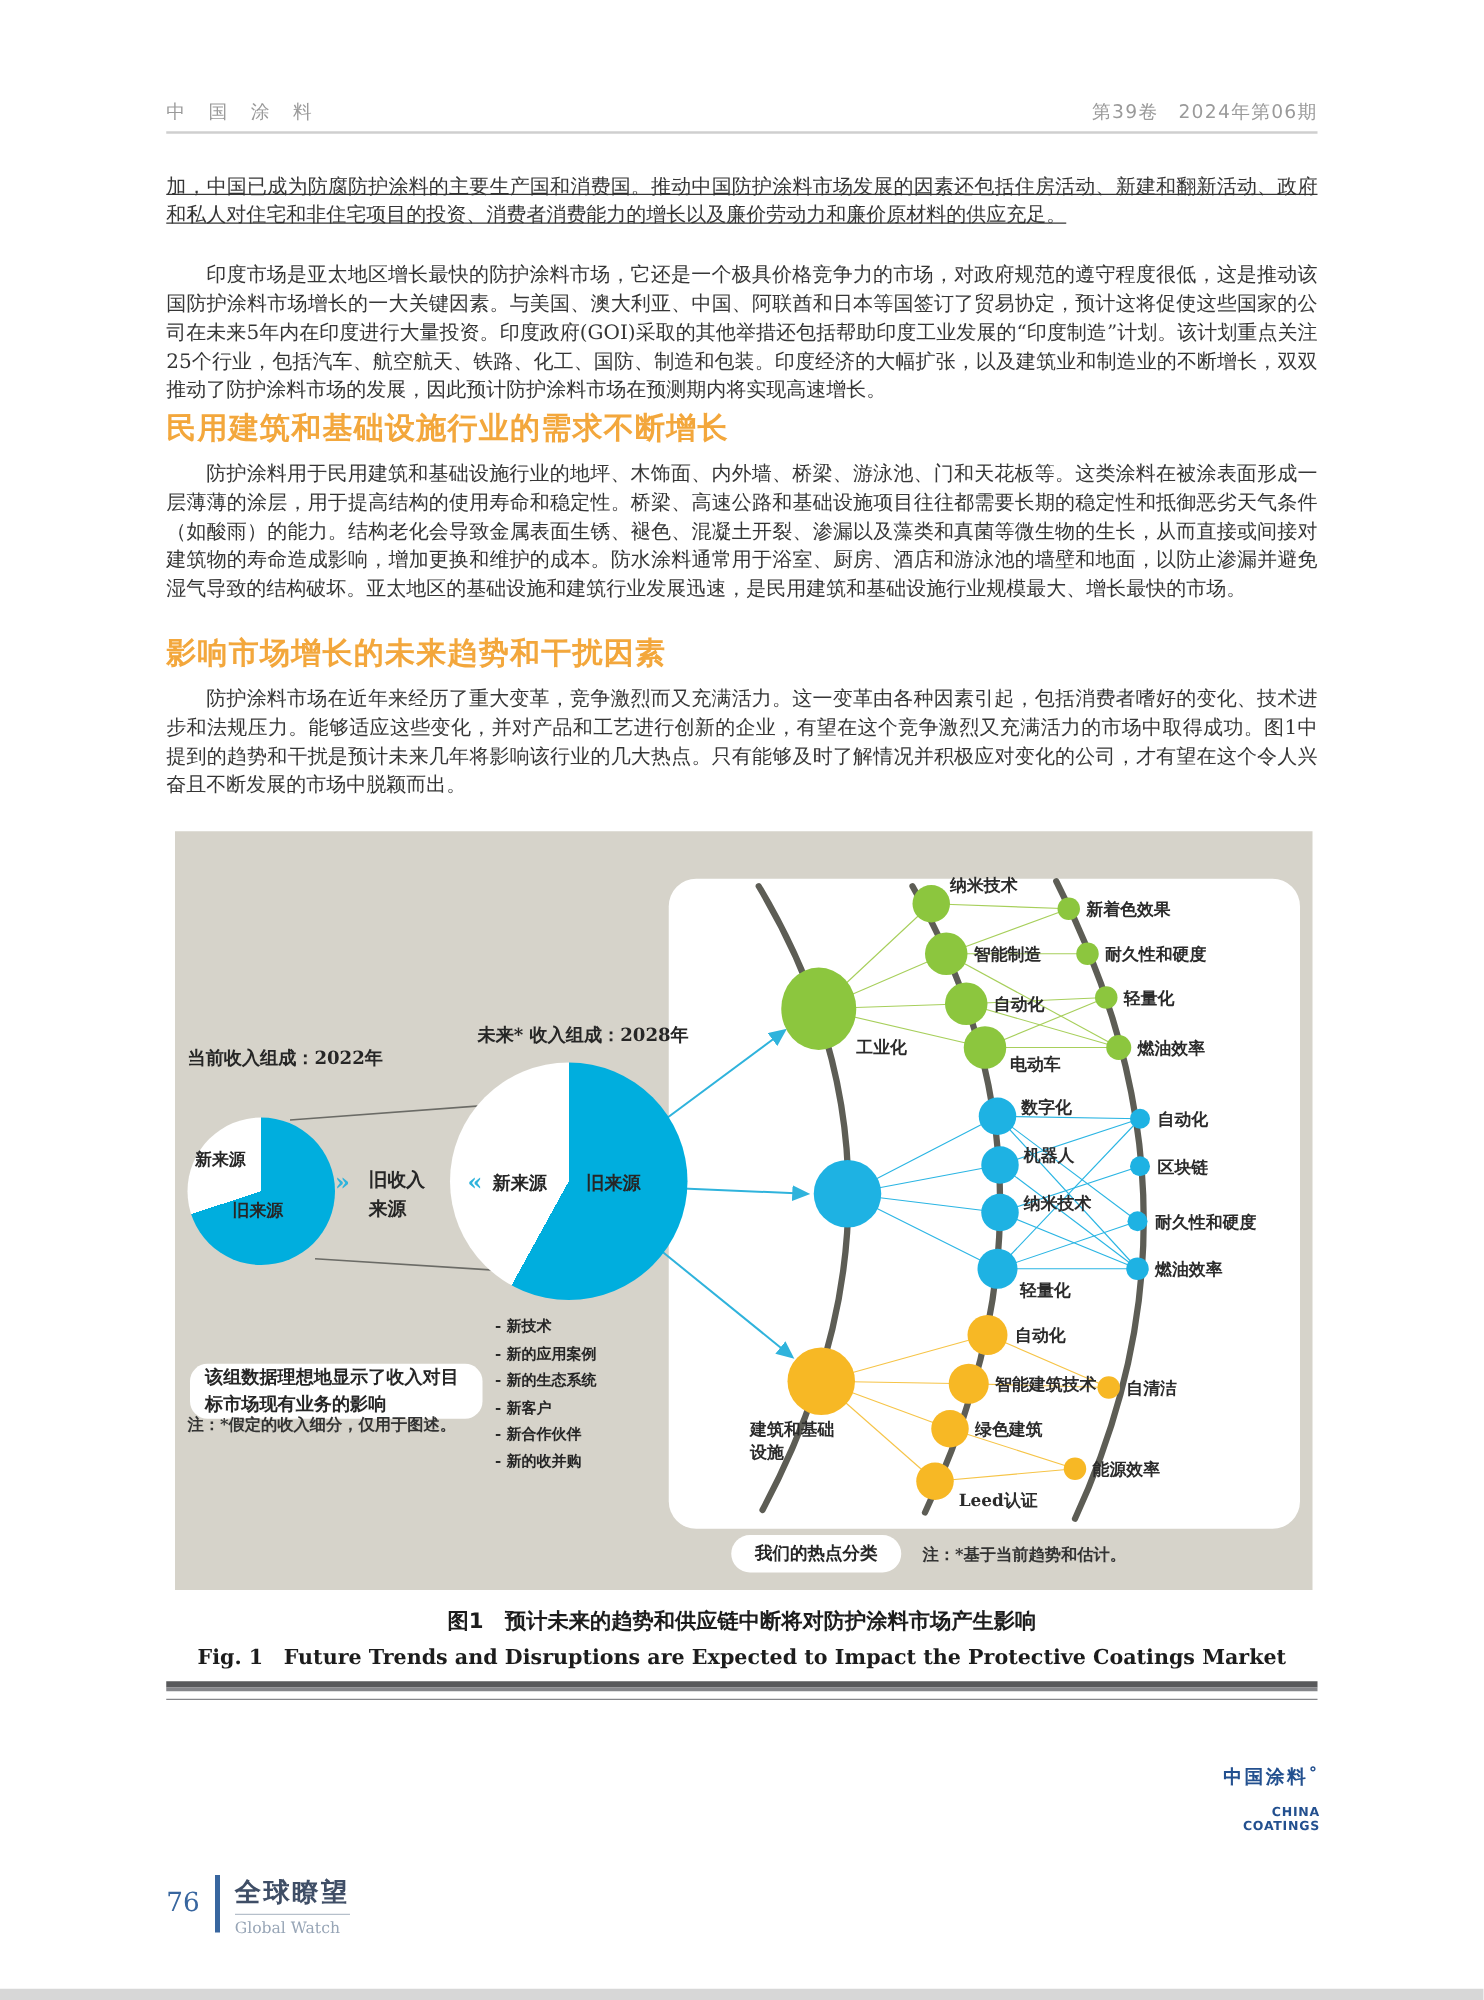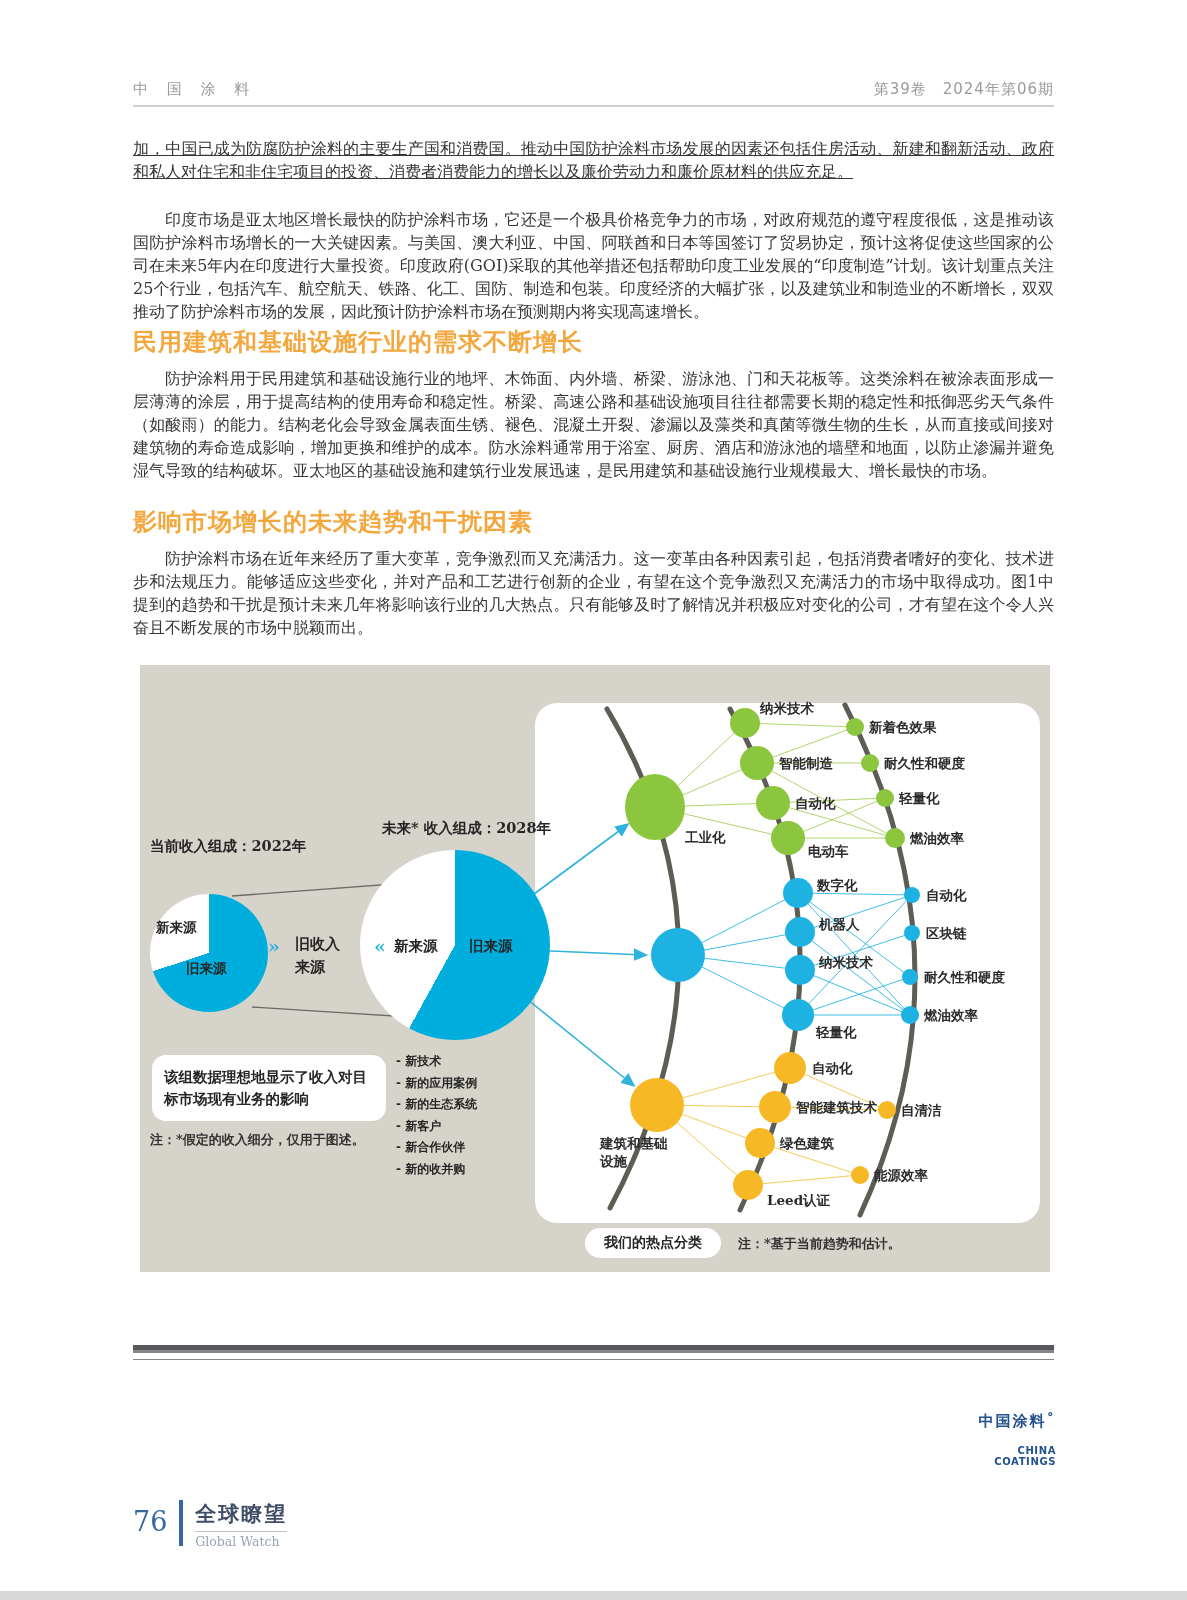--- a/index.html
+++ b/index.html
@@ -19,22 +19,22 @@
         font-weight:700;font-size:24px;color:#f3a73c;letter-spacing:1px;}
   
   .figure{position:absolute;left:140px;top:665px;width:910px;height:607px;background:#d6d3ca;}
   .figure svg{position:absolute;left:0;top:0;z-index:1;}
   .fig-abs{position:absolute;z-index:2;}
   .pie{border-radius:50%;}
   .pielabel{font-weight:700;font-size:13.5px;color:#262626;white-space:nowrap;}
   .pietitle{font-weight:700;font-size:14.5px;color:#262626;white-space:nowrap;}
   .midlabel{font-weight:700;font-size:15px;color:#262626;line-height:23px;width:70px;}
   .chev{font-weight:700;font-size:19px;color:#2fb3dc;}
-  .infobox{background:#ffffff;border-radius:14px;width:234px;padding:11px 12px;box-sizing:border-box;
-           font-weight:700;font-size:14.5px;line-height:22px;color:#262626;}
+  .infobox{background:#ffffff;border-radius:14px;width:234px;padding:0 12px;box-sizing:border-box;
+           font-weight:700;font-size:14.5px;line-height:22px;color:#262626;margin-top:36px;}
   .fignote{font-weight:700;font-size:13px;color:#333;}
   .bullets{font-weight:700;font-size:12px;line-height:21.5px;color:#262626;white-space:nowrap;}
   .pill{background:#ffffff;border-radius:15px;width:136px;height:30px;display:flex;align-items:center;
         justify-content:center;font-weight:700;font-size:14px;color:#262626;}
   .nlabel{font-family:"DejaVu Serif","Liberation Serif",serif;font-weight:700;font-size:13.5px;fill:#2b2b2b;}
   .arc{stroke:#5d5d55;stroke-width:5;fill:none;stroke-linecap:round;}
   .g-link{stroke:#a7cf5b;stroke-width:0.9;}
   .b-link{stroke:#2ab5e3;stroke-width:0.9;}
   .y-link{stroke:#f6c447;stroke-width:0.9;}
   .g-node{fill:#8cc63e;}
@@ -51,21 +51,21 @@
   .src .bar{height:5px;background:#58595b;}
   .src .line{text-align:center;font-size:15px;color:#333;padding:11px 0 9px 0;}
   .src .line .jrnl{font-style:italic;}
   .src .url{color:#e8a33d;}
   .src .dbl{height:6px;border-top:3px solid #85868a;border-bottom:1px solid #85868a;}
   .logo{position:absolute;left:960px;top:1412px;width:96px;text-align:right;
         font-family:"DejaVu Sans","Liberation Sans",sans-serif;color:#23508f;}
   .logo .zh{font-size:15px;font-weight:700;letter-spacing:2px;white-space:nowrap;}
   .logo .en{font-size:10px;font-weight:700;letter-spacing:0.6px;margin-top:14px;}
   .pfoot{position:absolute;left:133px;top:1500px;display:flex;align-items:flex-start;}
-  .pfoot .num{font-size:27px;color:#38669f;line-height:44px;}
+  .pfoot .num{font-size:21px;color:#38669f;line-height:44px;}
   .pfoot .vbar{width:4px;height:46px;background:#38669f;margin:0 12px;}
   .pfoot .szh{font-family:"DejaVu Sans","Liberation Sans",sans-serif;font-weight:700;font-size:21px;
               color:#3f4e66;letter-spacing:2px;}
   .pfoot .sen{font-size:12.5px;color:#97a5b6;border-top:1px solid #b6c0cb;margin-top:3px;padding-top:2px;}
   .btmstrip{position:absolute;left:0;bottom:0;width:1187px;height:9px;background:#d7d7d7;}
 </style>
 </head>
 <body>
 
 <div class="page">
@@ -233,20 +233,24 @@
       <div>- 新的生态系统</div>
       <div>- 新客户</div>
       <div>- 新合作伙伴</div>
       <div>- 新的收并购</div>
     </div>
 
     <div class="fig-abs pill" style="left:445px;top:563px;">我们的热点分类</div>
     <div class="fig-abs fignote" style="left:598px;top:570px;">注：*基于当前趋势和估计。</div>
   </div>
 
+  <div class="cap" style="top:1285px;">
+    <div class="zh">图1　预计未来的趋势和供应链中断将对防护涂料市场产生影响</div>
+    <div class="en">Fig. 1　Future Trends and Disruptions are Expected to Impact the Protective Coatings Market</div>
+  </div>
 
   <div class="src" style="top:1345px;">
     <div class="bar"></div>
     <div class="dbl"></div>
   </div>
 
   <div class="logo">
     <div class="zh">中国涂料˚</div>
     <div class="en">CHINA COATINGS</div>
   </div>

